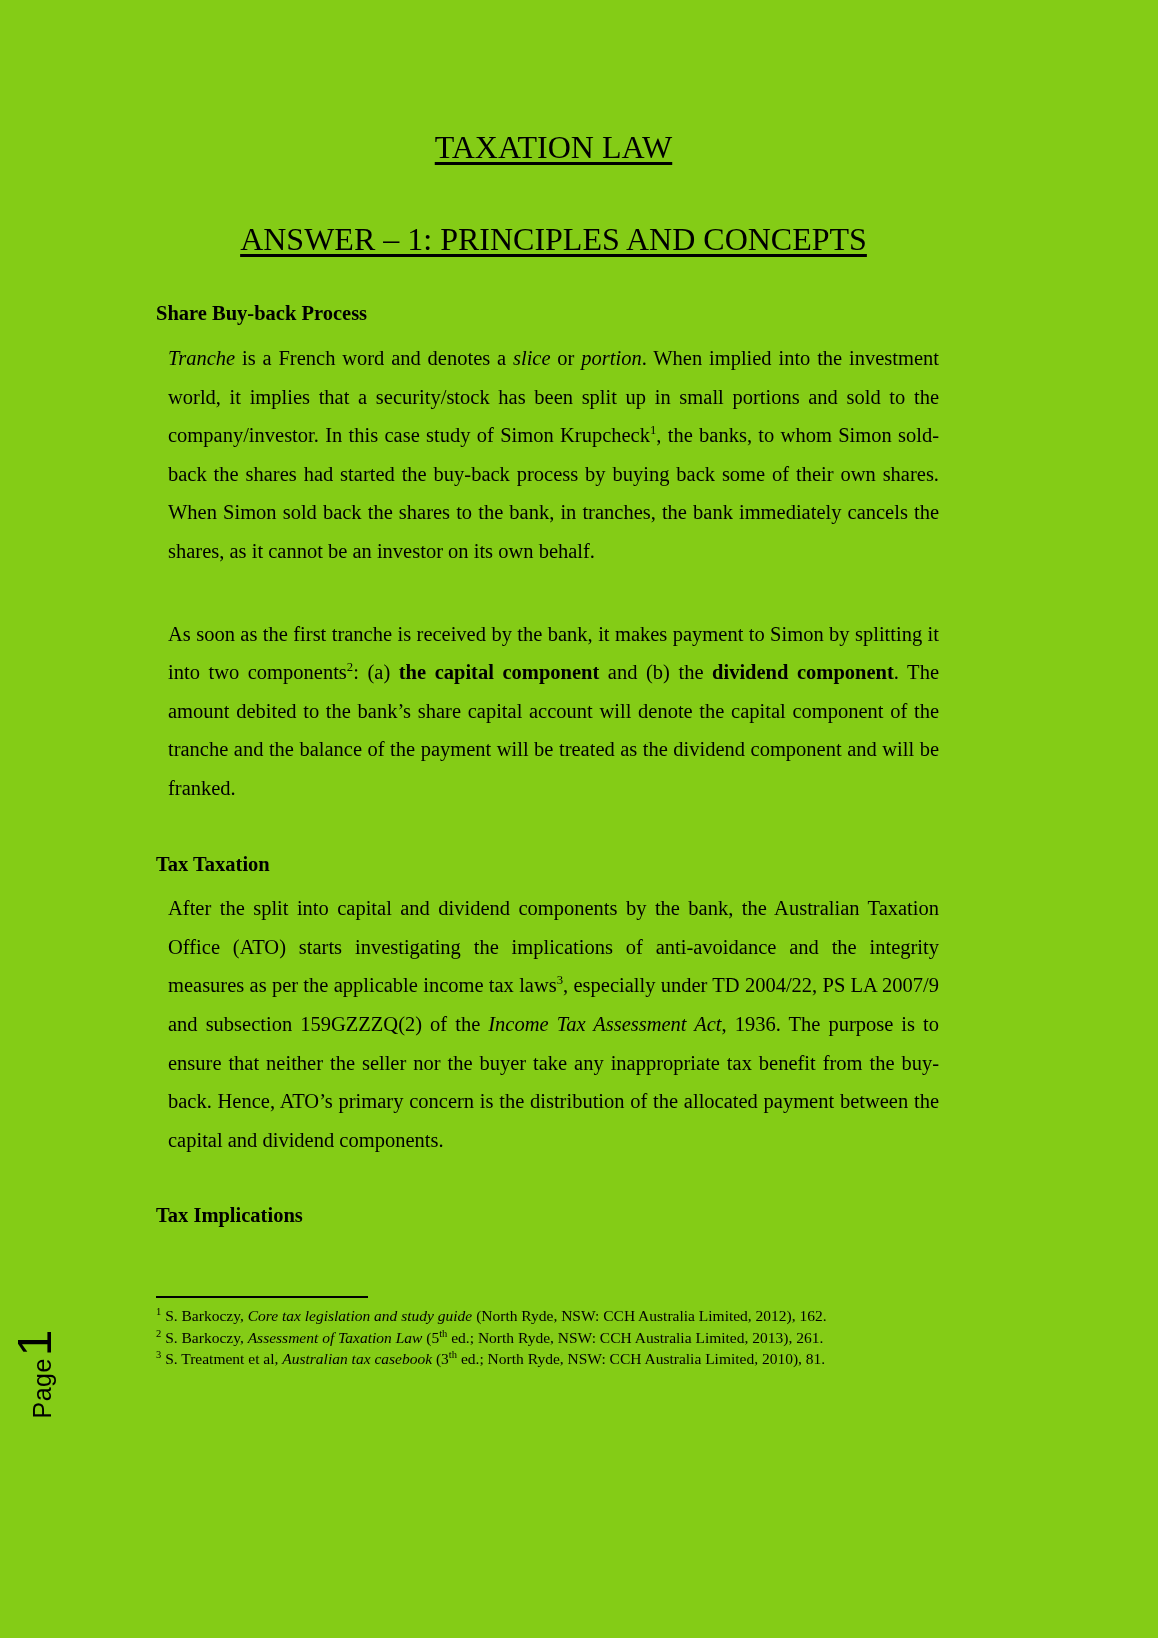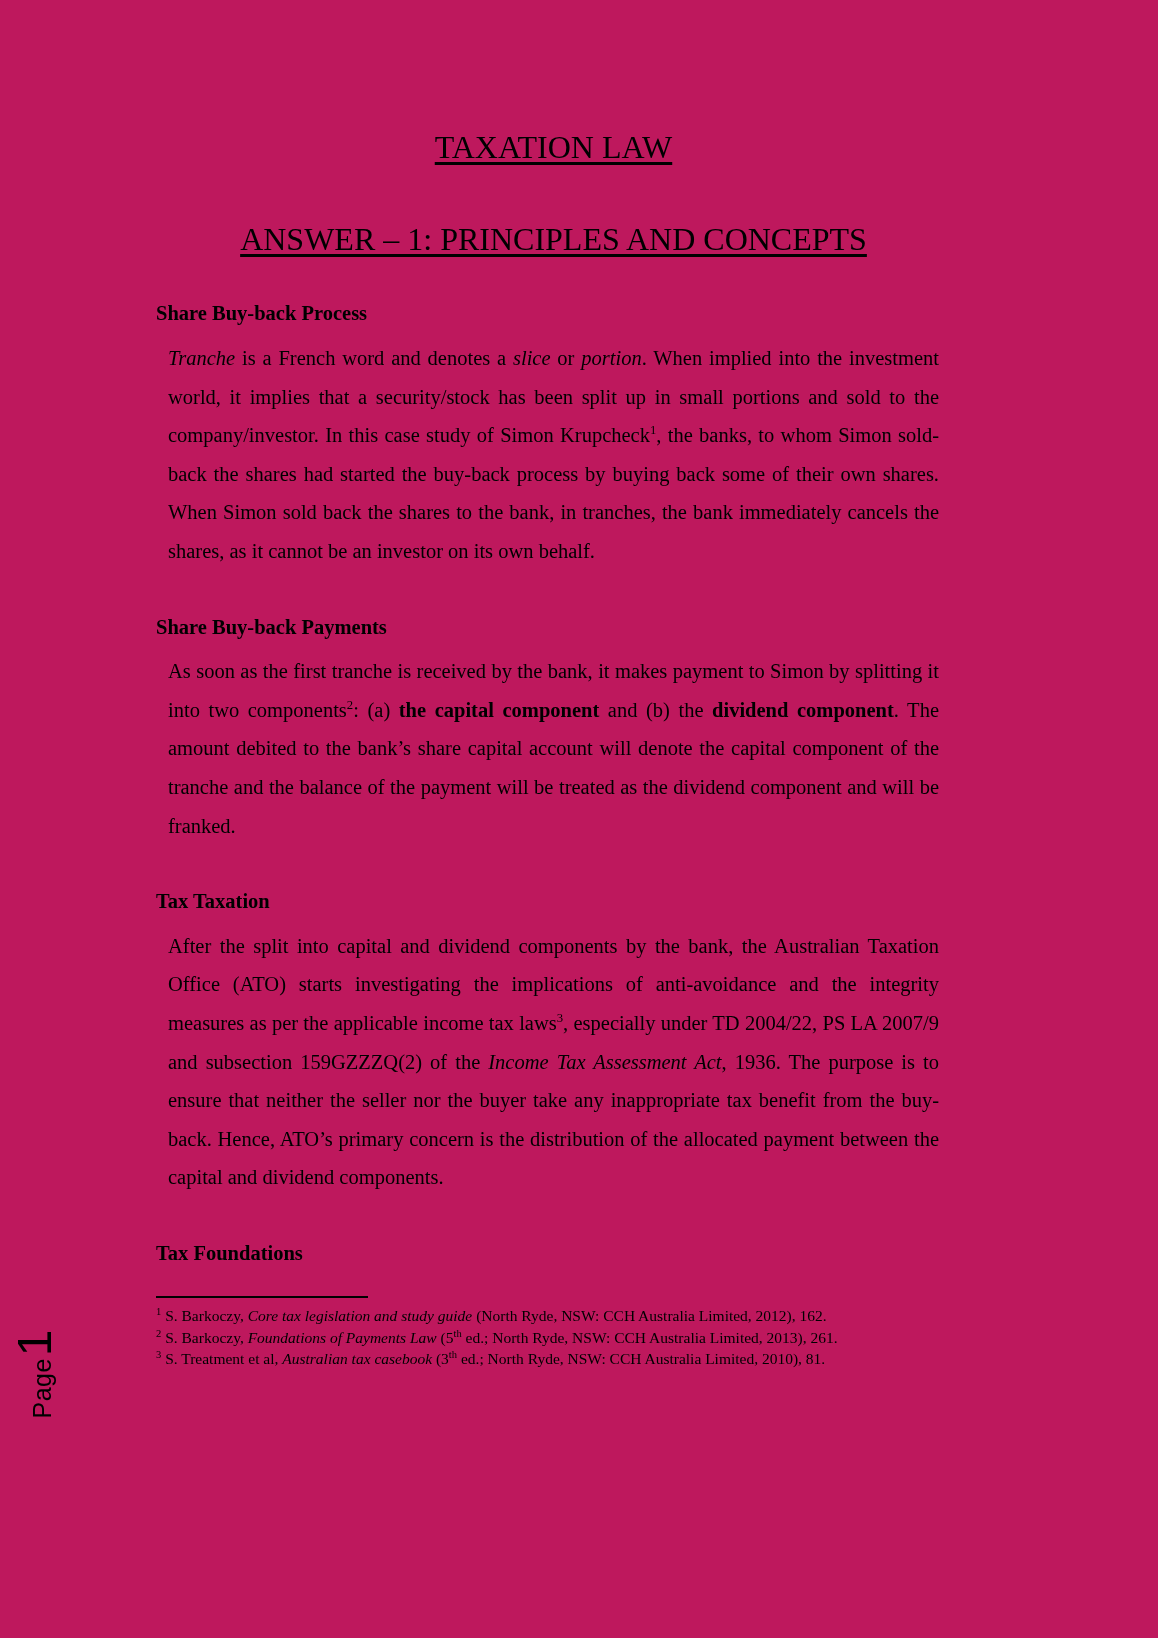--- a/index.html
+++ b/index.html
@@ -4,21 +4,21 @@
 <style>
   html, body {
     margin: 0;
     padding: 0;
     background: #ffffff;
   }
   .page {
     position: relative;
     width: 1158px;
     height: 1638px;
-    background: #be185d;
+    background: #84cc16;
     overflow: hidden;
     font-family: "Liberation Serif", "DejaVu Serif", serif;
     color: #000000;
   }
   .content {
     position: absolute;
     left: 156px;
     top: 0;
     width: 795px;
   }
@@ -129,39 +129,38 @@
     <h1 class="doc-title"><span>TAXATION LAW</span></h1>
 
     <h2 class="doc-subtitle"><span>ANSWER – 1: PRINCIPLES AND CONCEPTS</span></h2>
 
     <div id="sections-host">
         <div class="section">
           <div class="section-heading">Share Buy-back Process</div>
           <p class="para"><i>Tranche</i><span> is a French word and denotes a </span><i>slice</i><span> or </span><i>portion</i><span>. When implied into the investment world, it implies that a security/stock has been split up in small portions and sold to the company/investor. In this case study of Simon Krupcheck</span><sup>1</sup><span>, the banks, to whom Simon sold-back the shares had started the buy-back process by buying back some of their own shares. When Simon sold back the shares to the bank, in tranches, the bank immediately cancels the shares, as it cannot be an investor on its own behalf.</span></p>
         </div>
         <div class="section">
-          <div class="section-heading">Share Buy-back Payments</div>
           <p class="para"><span>As soon as the first tranche is received by the bank, it makes payment to Simon by splitting it into two components</span><sup>2</sup><span>: (a) </span><b>the capital component</b><span> and (b) the </span><b>dividend component</b><span>. The amount debited to the bank’s share capital account will denote the capital component of the tranche and the balance of the payment will be treated as the dividend component and will be franked.</span></p>
         </div>
         <div class="section">
           <div class="section-heading">Tax Taxation</div>
           <p class="para"><span>After the split into capital and dividend components by the bank, the Australian Taxation Office (ATO) starts investigating the implications of anti-avoidance and the integrity measures as per the applicable income tax laws</span><sup>3</sup><span>, especially under TD 2004/22, PS LA 2007/9 and subsection 159GZZZQ(2) of the </span><i>Income Tax Assessment Act</i><span>, 1936. The purpose is to ensure that neither the seller nor the buyer take any inappropriate tax benefit from the buy-back. Hence, ATO’s primary concern is the distribution of the allocated payment between the capital and dividend components.</span></p>
         </div>
         <div class="section">
-          <div class="section-heading">Tax Foundations</div>
+          <div class="section-heading">Tax Implications</div>
         </div>
       </div>
 
   </div>
 
   <div class="footnotes">
     <div class="fn-rule"></div>
     <div id="footnotes-host">
         <p class="fn"><sup>1</sup> <span>S. Barkoczy, </span><i>Core tax legislation and study guide</i><span> (North Ryde, NSW: CCH Australia Limited, 2012), 162.</span></p>
-        <p class="fn"><sup>2</sup> <span>S. Barkoczy, </span><i>Foundations of Payments Law</i><span> (5</span><sup>th</sup><span> ed.; North Ryde, NSW: CCH Australia Limited, 2013), 261.</span></p>
+        <p class="fn"><sup>2</sup> <span>S. Barkoczy, </span><i>Assessment of Taxation Law</i><span> (5</span><sup>th</sup><span> ed.; North Ryde, NSW: CCH Australia Limited, 2013), 261.</span></p>
         <p class="fn"><sup>3</sup> <span>S. Treatment et al, </span><i>Australian tax casebook</i><span> (3</span><sup>th</sup><span> ed.; North Ryde, NSW: CCH Australia Limited, 2010), 81.</span></p>
       </div>
   </div>
 
   <div class="page-label">
     <div class="page-label-inner">
       <span class="page-word">Page</span>
       <span class="page-num">1</span>
     </div>
   </div>

